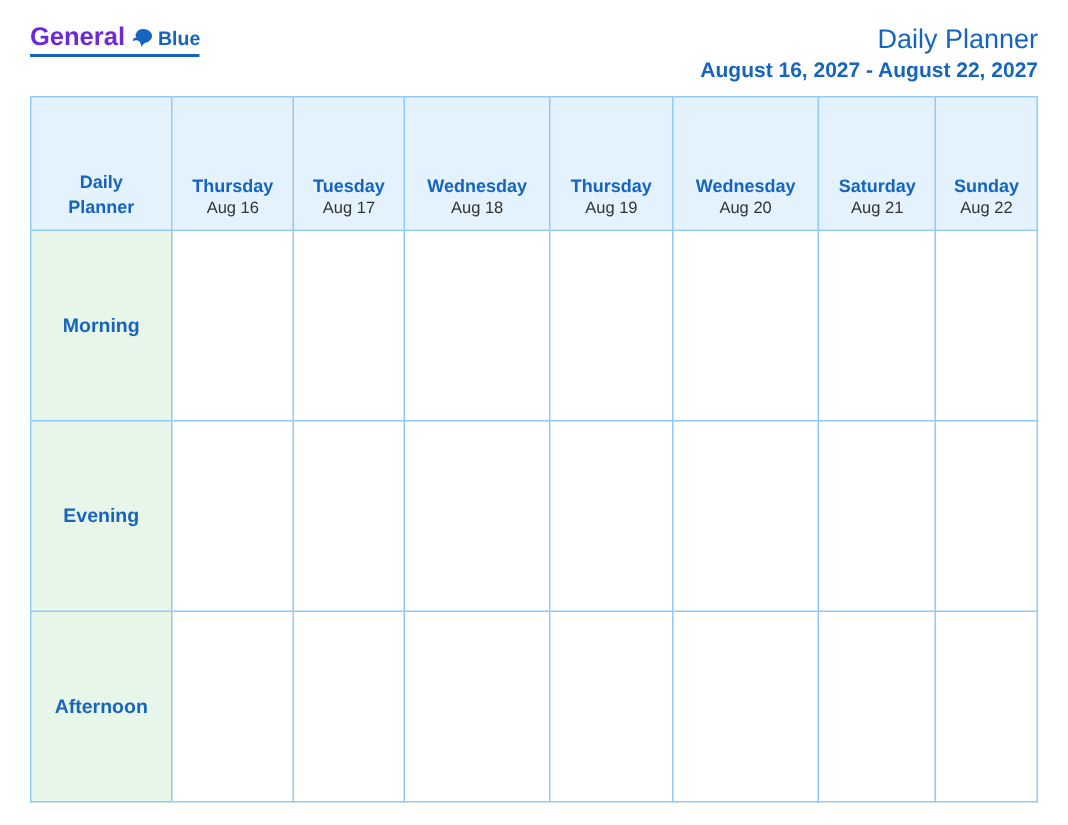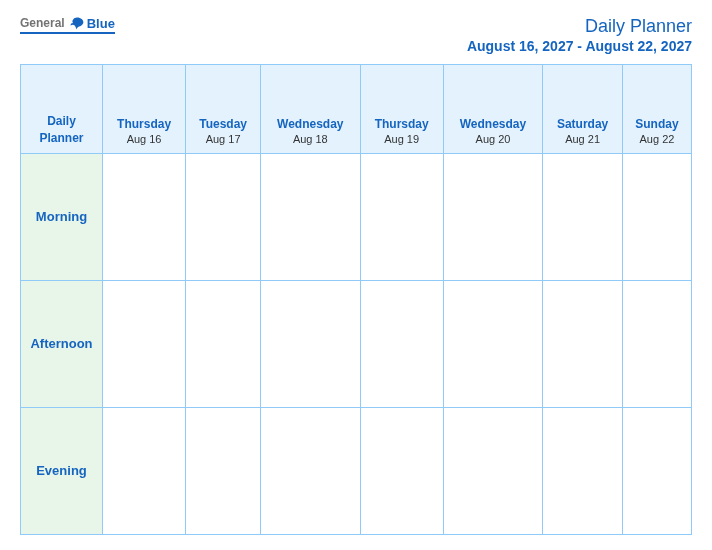--- a/index.html
+++ b/index.html
@@ -38,23 +38,23 @@
       align-items: flex-start;
     }
 
     .logo-text {
       display: flex;
       align-items: center;
       gap: 2px;
     }
 
     .logo-general {
-      font-size: 12px;
-      font-weight: bold;
-      color: #737373;
+      font-size: 17px;
+      font-weight: bold;
+      color: #6d28d9;
     }
 
     .logo-blue {
       font-size: 13px;
       font-weight: bold;
       color: #1565c0;
     }
 
     .logo-bird {
       width: 16px;
@@ -114,21 +114,21 @@
     }
 
     .col-header-day {
       font-size: 11px;
       color: #333;
       font-weight: normal;
     }
 
     .row-label {
       background-color: #e8f5e9;
-      width: 82px;
+      width: 94px;
     }
 
     .row-label-text {
       font-size: 13px;
       font-weight: bold;
       color: #1565c0;
       padding: 8px 4px;
     }
 
     .content-cell {
@@ -205,33 +205,33 @@
         <td class="content-cell"></td>
         <td class="content-cell"></td>
         <td class="content-cell"></td>
         <td class="content-cell"></td>
         <td class="content-cell"></td>
         <td class="content-cell"></td>
         <td class="content-cell"></td>
       </tr>
       <tr class="time-row">
         <td class="row-label">
-          <div class="row-label-text">Afternoon</div>
+          <div class="row-label-text">Evening</div>
         </td>
         <td class="content-cell"></td>
         <td class="content-cell"></td>
         <td class="content-cell"></td>
         <td class="content-cell"></td>
         <td class="content-cell"></td>
         <td class="content-cell"></td>
         <td class="content-cell"></td>
       </tr>
       <tr class="time-row">
         <td class="row-label">
-          <div class="row-label-text">Evening</div>
+          <div class="row-label-text">Afternoon</div>
         </td>
         <td class="content-cell"></td>
         <td class="content-cell"></td>
         <td class="content-cell"></td>
         <td class="content-cell"></td>
         <td class="content-cell"></td>
         <td class="content-cell"></td>
         <td class="content-cell"></td>
       </tr>
     </tbody>

